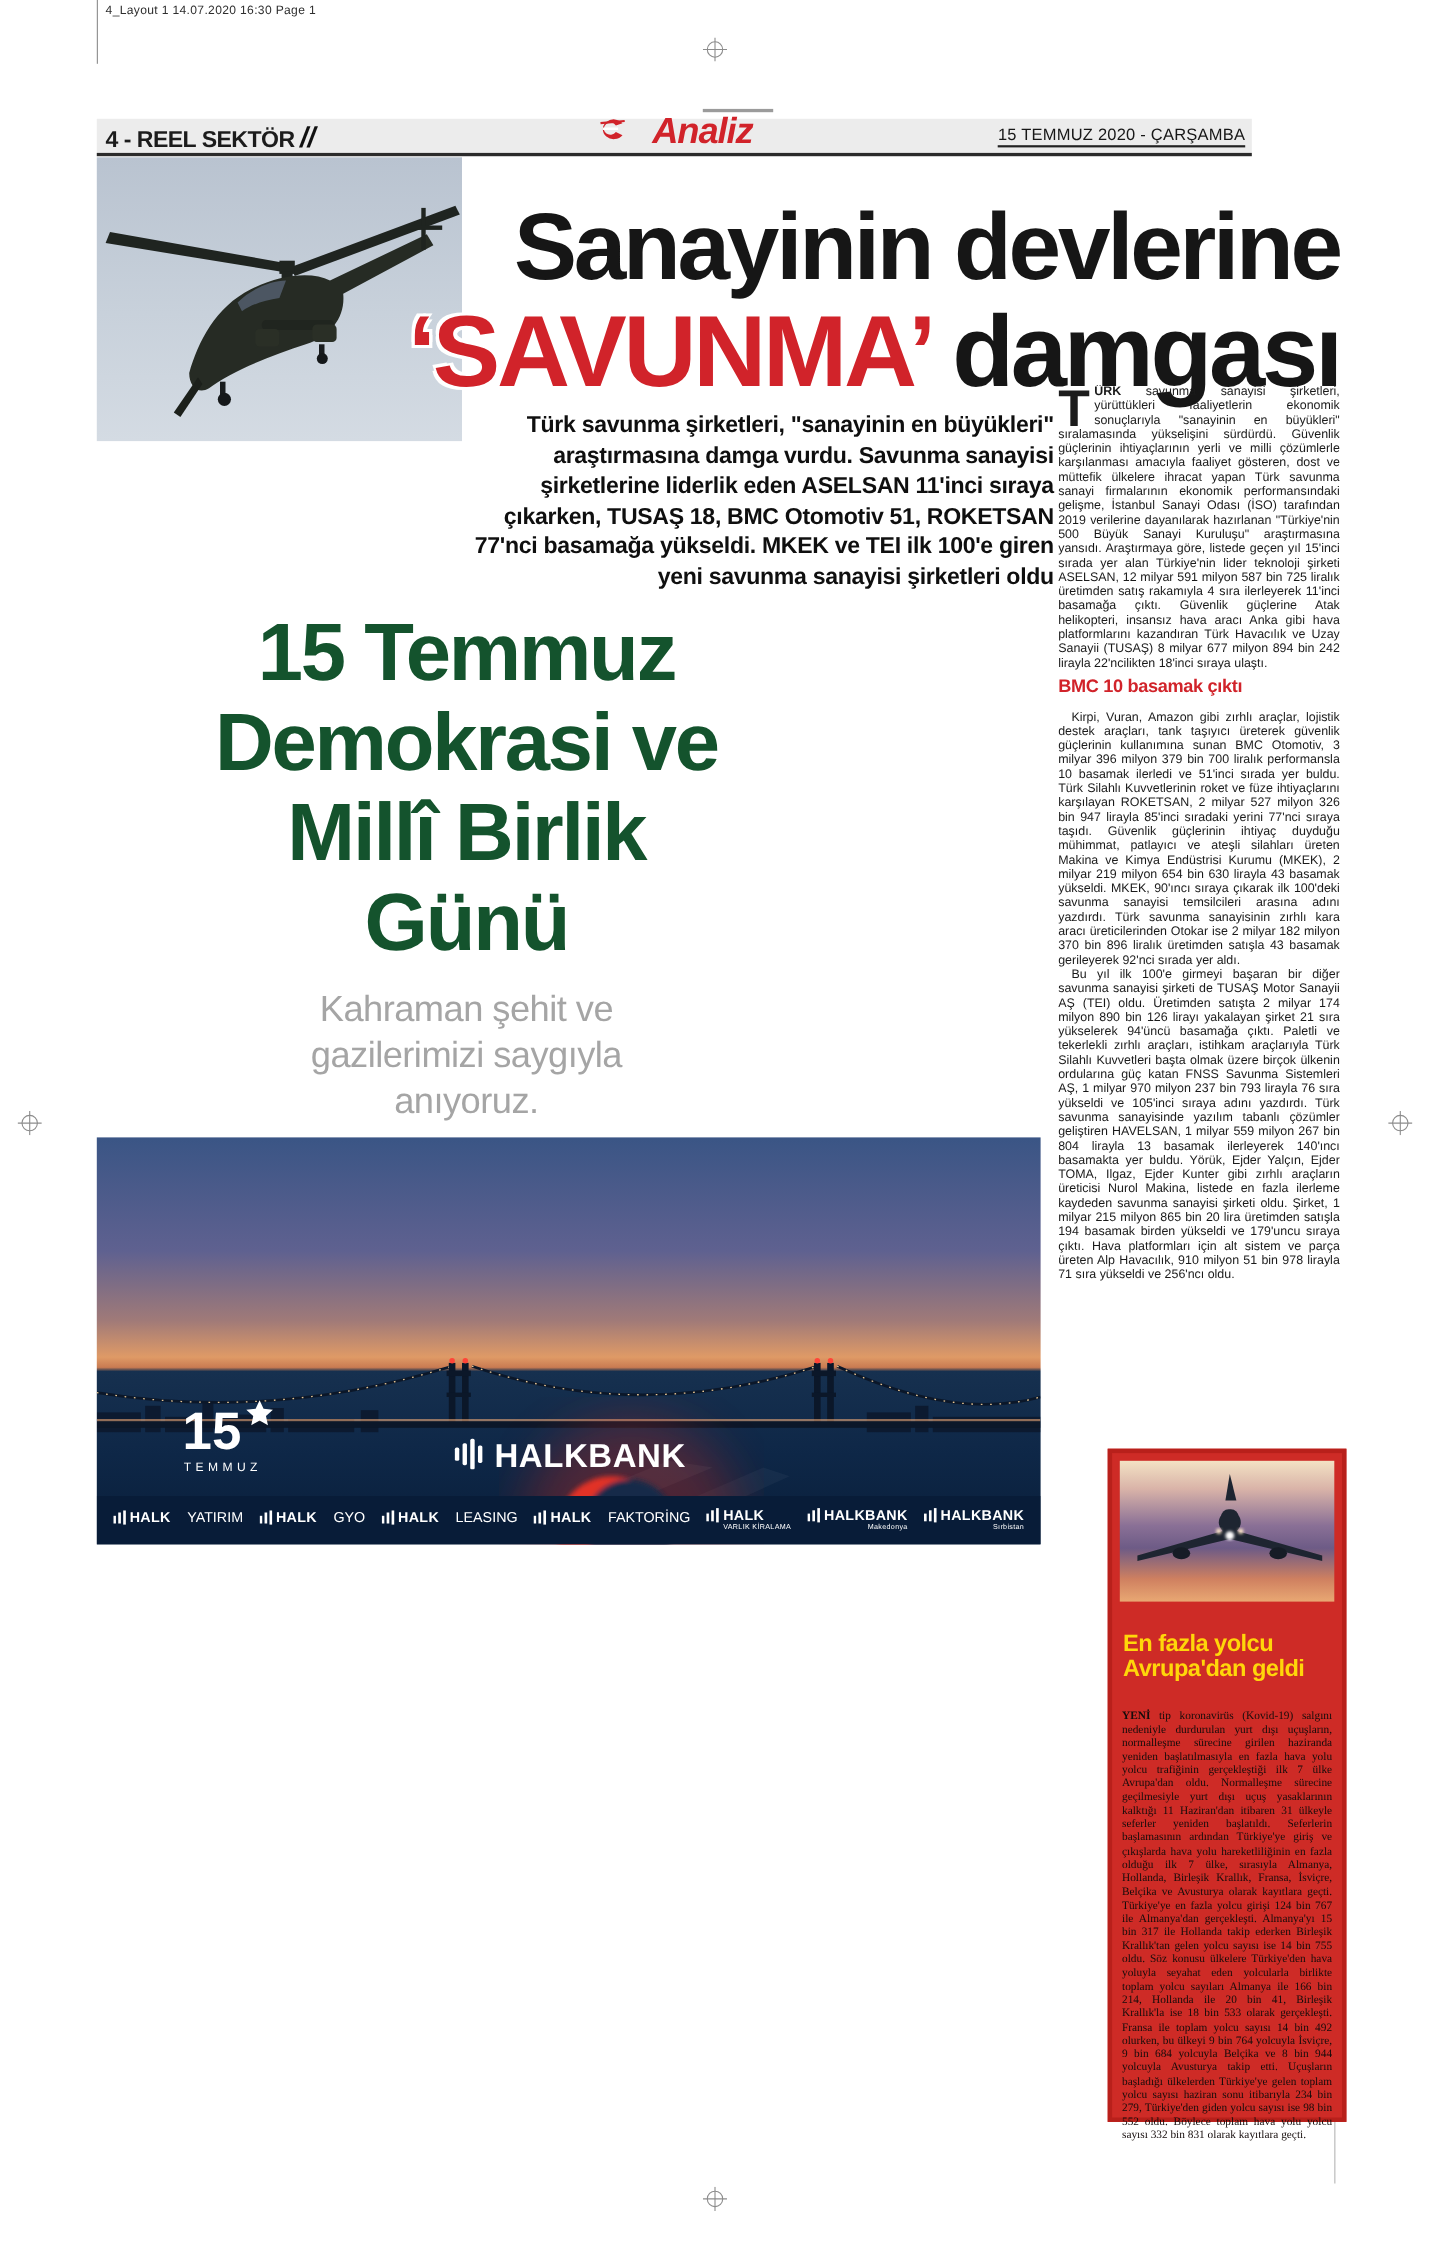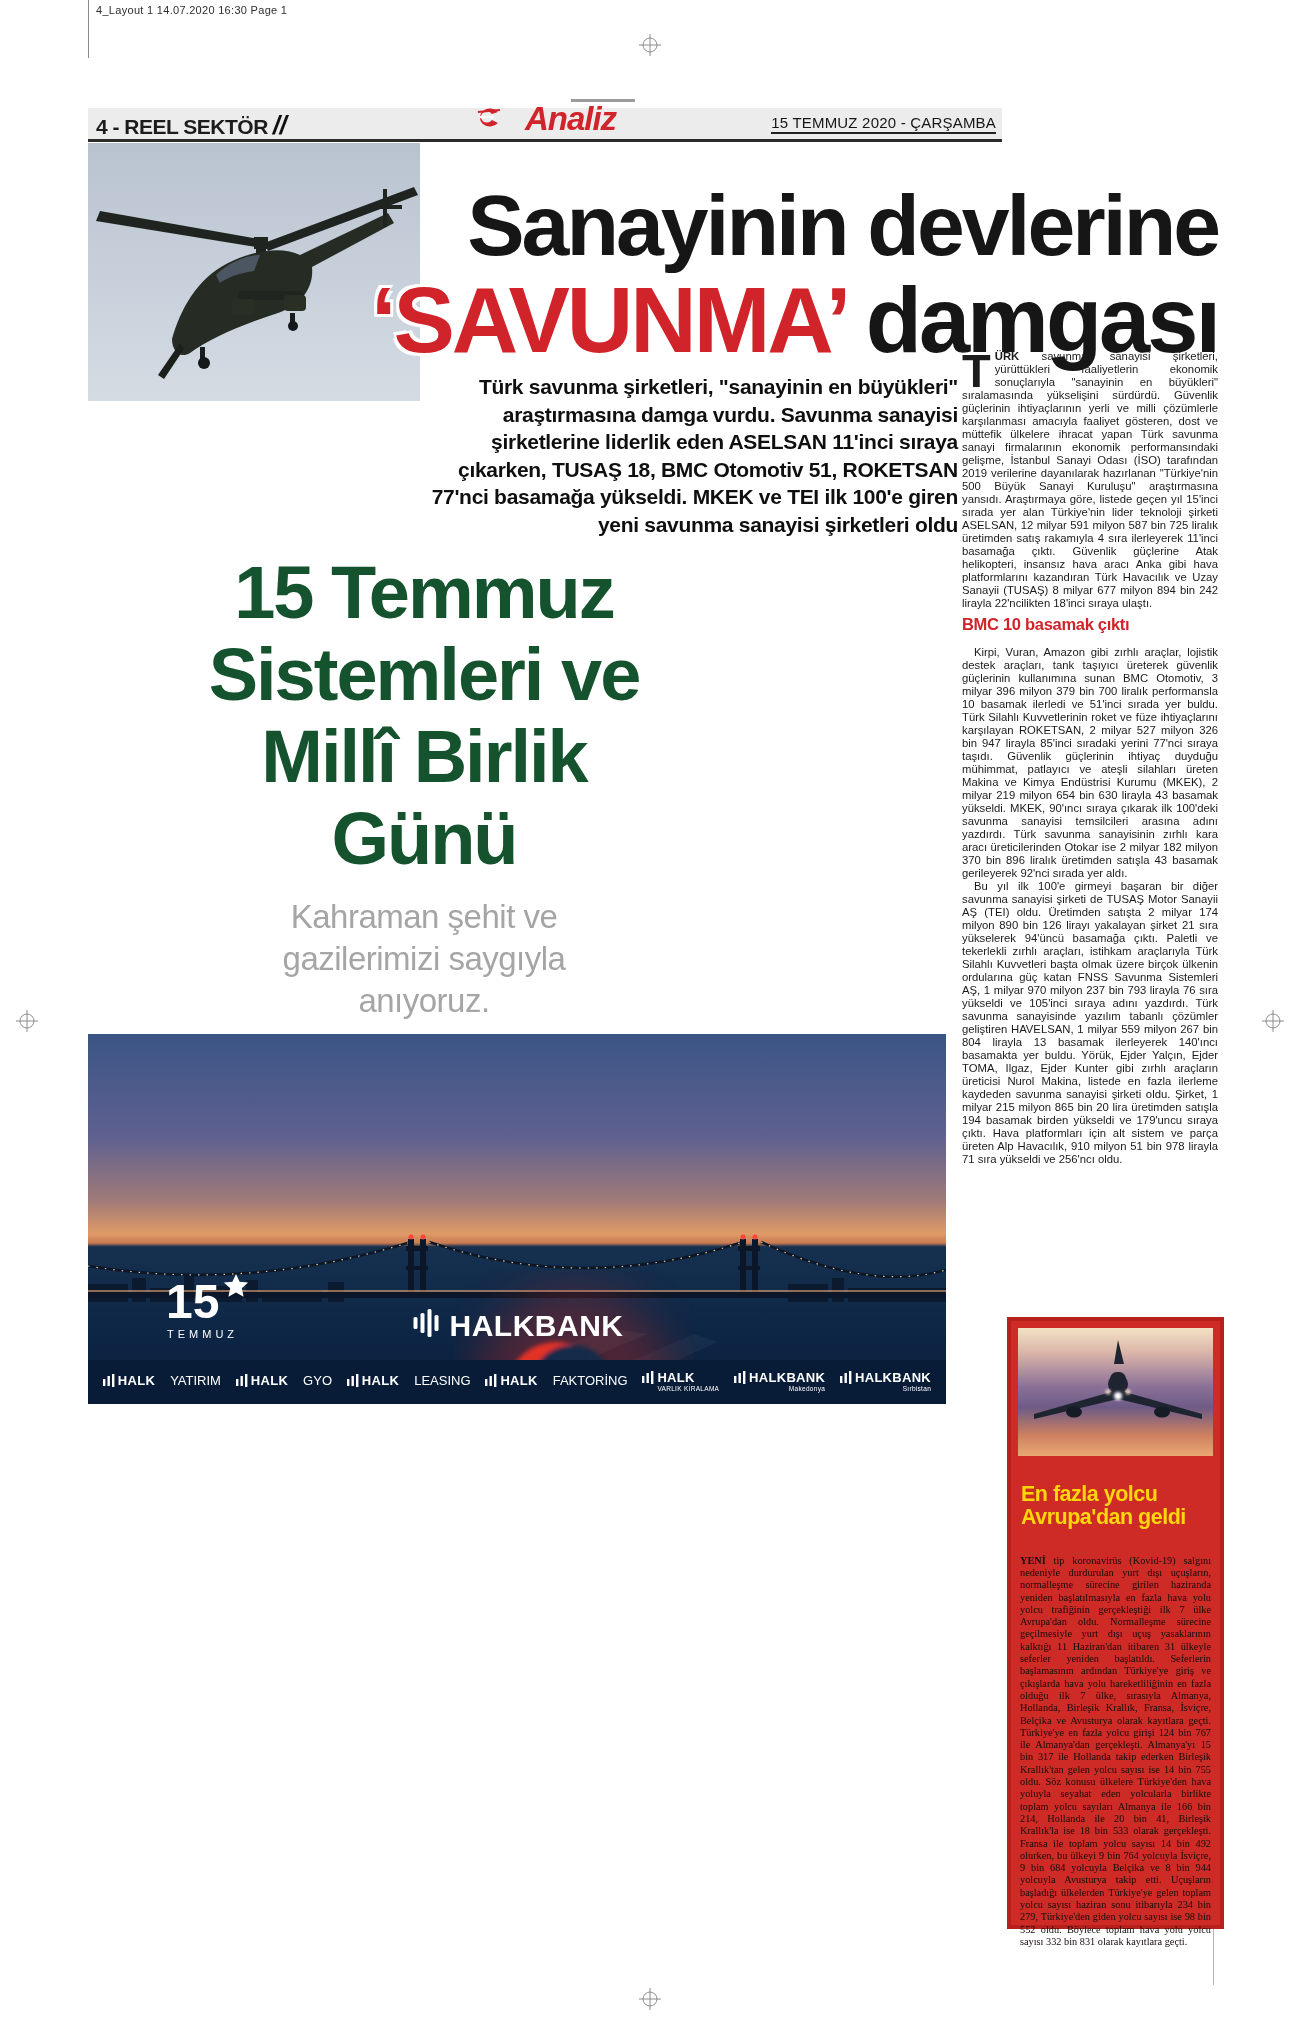--- a/index.html
+++ b/index.html
@@ -6,21 +6,21 @@
   .page{position:relative;width:1300px;height:2043px;background:#ffffff;
         font-family:"Liberation Sans",sans-serif;overflow:hidden;}
 
   
   .print-line{position:absolute;left:96px;top:4px;font-size:11px;color:#2e2e2e;letter-spacing:.3px;}
   .crop-tl{position:absolute;left:88px;top:0;width:1px;height:58px;background:#8a8a8a;}
   .crop-br{position:absolute;left:1213px;top:1845px;width:1px;height:140px;background:#b5b5b5;}
   .regmark{position:absolute;width:22px;height:22px;opacity:.75;}
 
   
-  .topbar{position:absolute;left:88px;top:108px;width:914px;height:31px;background:#ececec;
+  .topbar{position:absolute;left:88px;top:108px;width:1050px;height:31px;background:#ececec;
           border-bottom:3px solid #2b2b2b;}
   .section{position:absolute;left:8px;top:2px;font-size:21px;font-weight:bold;color:#1c1c1c;
            letter-spacing:-.5px;white-space:nowrap;}
   .slashes{font-style:italic;font-weight:bold;font-size:26px;margin-left:5px;color:#111;}
   .masthead{position:absolute;left:50%;transform:translateX(-50%);top:-8px;display:flex;align-items:center;gap:21px;}
   .masthead-tag{position:absolute;top:-1px;left:46px;width:64px;height:3px;background:#9b9b9b;}
   .masthead-word{color:#d1232a;font-size:33px;font-weight:bold;font-style:italic;letter-spacing:-1px;}
   .dateline{position:absolute;right:6px;top:6px;font-size:15px;font-weight:normal;color:#171717;
             border-bottom:2px solid #222;padding-bottom:1px;letter-spacing:.2px;}
 
@@ -165,21 +165,21 @@
   <div class="artcol">
     <p><span class="dropcap">T</span><span class="leadin">ÜRK</span><span> savunma sanayisi şirketleri, yürüttükleri faaliyetlerin ekonomik sonuçlarıyla "sanayinin en büyükleri" sıralamasında yükselişini sürdürdü. Güvenlik güçlerinin ihtiyaçlarının yerli ve milli çözümlerle karşılanması amacıyla faaliyet gösteren, dost ve müttefik ülkelere ihracat yapan Türk savunma sanayi firmalarının ekonomik performansındaki gelişme, İstanbul Sanayi Odası (İSO) tarafından 2019 verilerine dayanılarak hazırlanan "Türkiye'nin 500 Büyük Sanayi Kuruluşu" araştırmasına yansıdı. Araştırmaya göre, listede geçen yıl 15'inci sırada yer alan Türkiye'nin lider teknoloji şirketi ASELSAN, 12 milyar 591 milyon 587 bin 725 liralık üretimden satış rakamıyla 4 sıra ilerleyerek 11'inci basamağa çıktı. Güvenlik güçlerine Atak helikopteri, insansız hava aracı Anka gibi hava platformlarını kazandıran Türk Havacılık ve Uzay Sanayii (TUSAŞ) 8 milyar 677 milyon 894 bin 242 lirayla 22'ncilikten 18'inci sıraya ulaştı.</span></p>
     <h3 class="subhead">BMC 10 basamak çıktı</h3>
     <p class="indent">Kirpi, Vuran, Amazon gibi zırhlı araçlar, lojistik destek araçları, tank taşıyıcı üreterek güvenlik güçlerinin kullanımına sunan BMC Otomotiv, 3 milyar 396 milyon 379 bin 700 liralık performansla 10 basamak ilerledi ve 51'inci sırada yer buldu. Türk Silahlı Kuvvetlerinin roket ve füze ihtiyaçlarını karşılayan ROKETSAN, 2 milyar 527 milyon 326 bin 947 lirayla 85'inci sıradaki yerini 77'nci sıraya taşıdı. Güvenlik güçlerinin ihtiyaç duyduğu mühimmat, patlayıcı ve ateşli silahları üreten Makina ve Kimya Endüstrisi Kurumu (MKEK), 2 milyar 219 milyon 654 bin 630 lirayla 43 basamak yükseldi. MKEK, 90'ıncı sıraya çıkarak ilk 100'deki savunma sanayisi temsilcileri arasına adını yazdırdı. Türk savunma sanayisinin zırhlı kara aracı üreticilerinden Otokar ise 2 milyar 182 milyon 370 bin 896 liralık üretimden satışla 43 basamak gerileyerek 92'nci sırada yer aldı.</p>
     <p class="indent">Bu yıl ilk 100'e girmeyi başaran bir diğer savunma sanayisi şirketi de TUSAŞ Motor Sanayii AŞ (TEI) oldu. Üretimden satışta 2 milyar 174 milyon 890 bin 126 lirayı yakalayan şirket 21 sıra yükselerek 94'üncü basamağa çıktı. Paletli ve tekerlekli zırhlı araçları, istihkam araçlarıyla Türk Silahlı Kuvvetleri başta olmak üzere birçok ülkenin ordularına güç katan FNSS Savunma Sistemleri AŞ, 1 milyar 970 milyon 237 bin 793 lirayla 76 sıra yükseldi ve 105'inci sıraya adını yazdırdı. Türk savunma sanayisinde yazılım tabanlı çözümler geliştiren HAVELSAN, 1 milyar 559 milyon 267 bin 804 lirayla 13 basamak ilerleyerek 140'ıncı basamakta yer buldu. Yörük, Ejder Yalçın, Ejder TOMA, Ilgaz, Ejder Kunter gibi zırhlı araçların üreticisi Nurol Makina, listede en fazla ilerleme kaydeden savunma sanayisi şirketi oldu. Şirket, 1 milyar 215 milyon 865 bin 20 lira üretimden satışla 194 basamak birden yükseldi ve 179'uncu sıraya çıktı. Hava platformları için alt sistem ve parça üreten Alp Havacılık, 910 milyon 51 bin 978 lirayla 71 sıra yükseldi ve 256'ncı oldu.</p>
   </div>
 
   <section class="ad">
     <div class="ad-title">
       <div>15 Temmuz</div>
-      <div>Sistemleri ve</div>
+      <div>Demokrasi ve</div>
       <div>Millî Birlik</div>
       <div>Günü</div>
     </div>
     <div class="ad-sub">
       <div>Kahraman şehit ve</div>
       <div>gazilerimizi saygıyla</div>
       <div>anıyoruz.</div>
     </div>
 
     <div class="ad-photo">

